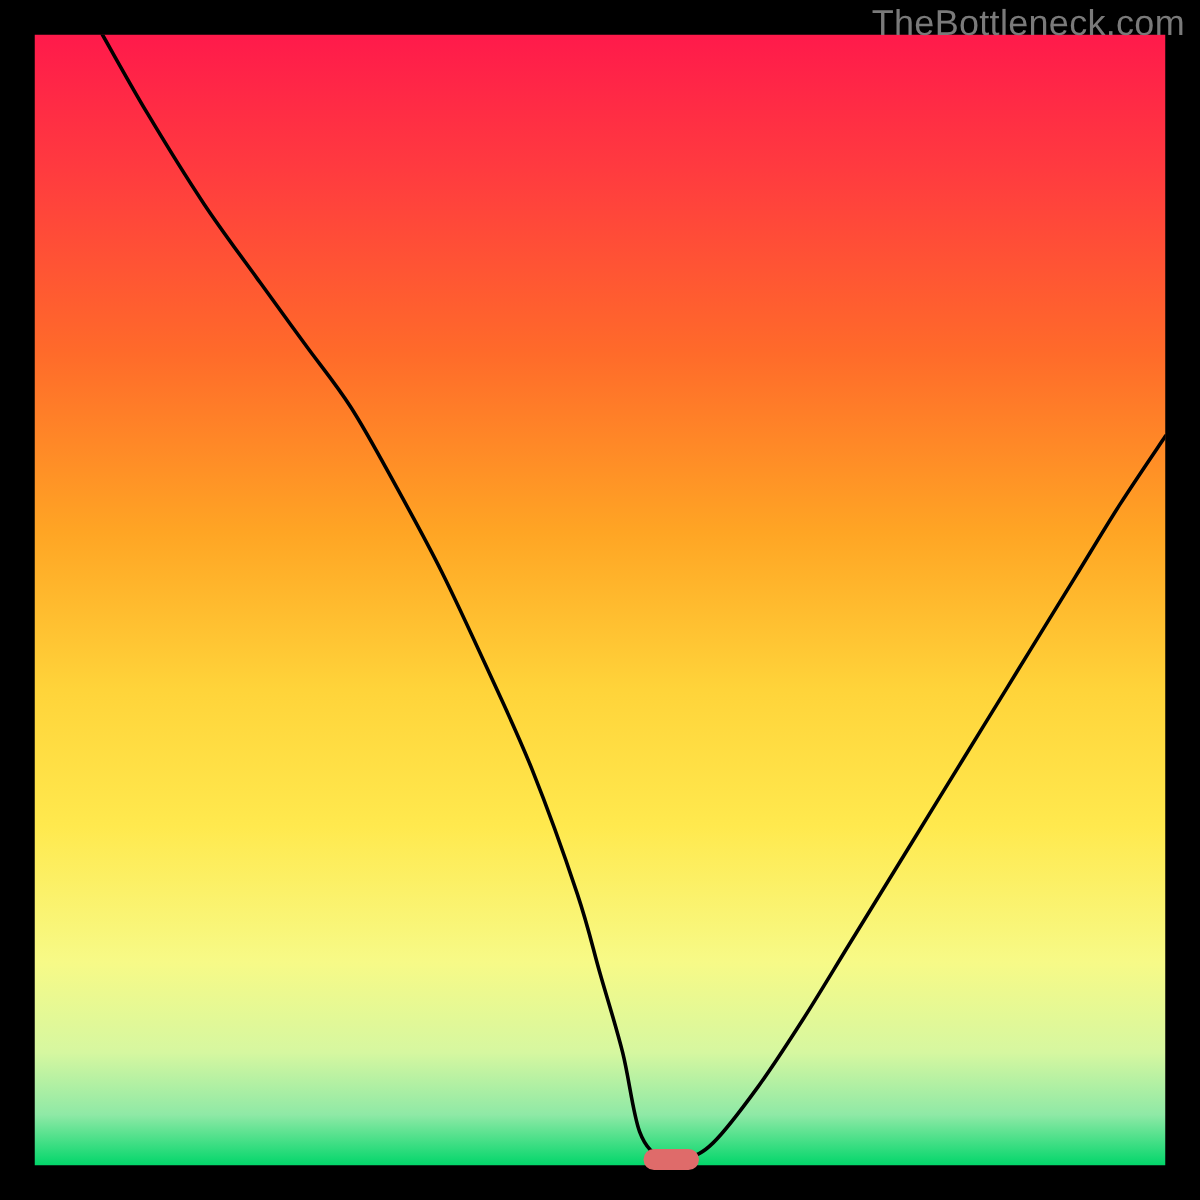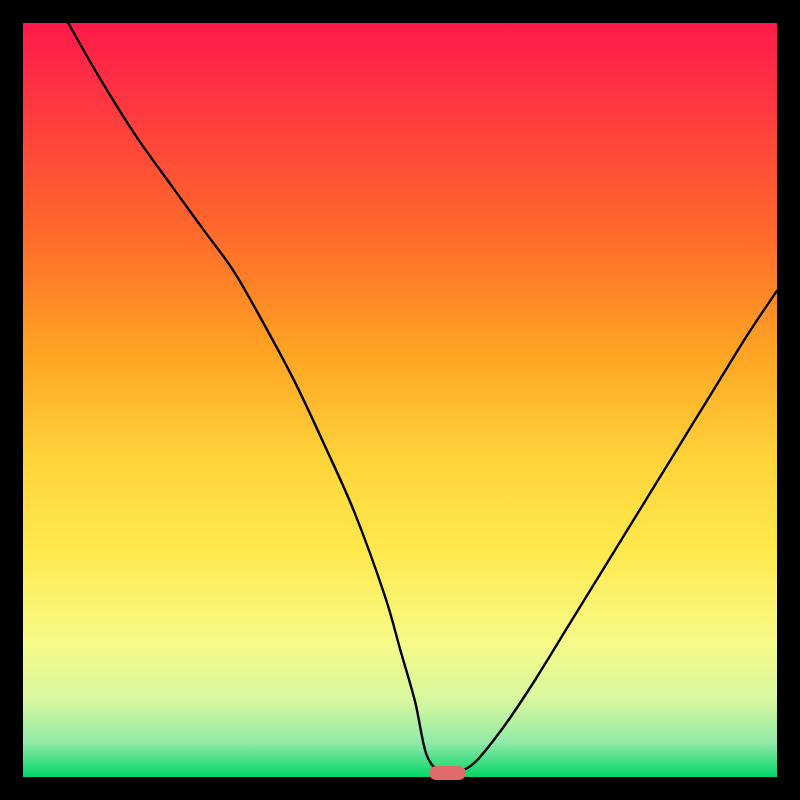--- a/index.html
+++ b/index.html
@@ -42,20 +42,21 @@
     border-radius: 7px;
     background: #df6b6a;
     z-index: 5;
   }
 </style>
 </head>
 <body>
 
 <div class="frame">
 
+  <div class="watermark">TheBottleneck.com</div>
 
   <svg class="plot" viewBox="0 0 754 754" preserveAspectRatio="none">
     <defs>
       <linearGradient id="bg-grad" x1="0" y1="0" x2="0" y2="1">
           <stop offset="0.00%" stop-color="#ff1a4b"></stop>
           <stop offset="12.00%" stop-color="#ff3b3f"></stop>
           <stop offset="28.00%" stop-color="#ff6a2a"></stop>
           <stop offset="44.00%" stop-color="#ffa524"></stop>
           <stop offset="58.00%" stop-color="#ffd43a"></stop>
           <stop offset="70.00%" stop-color="#ffe94e"></stop>

